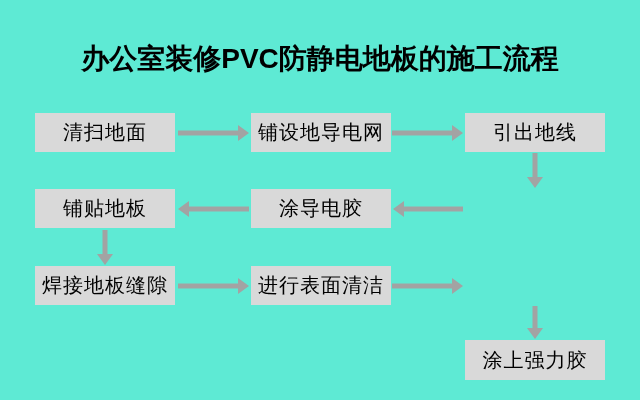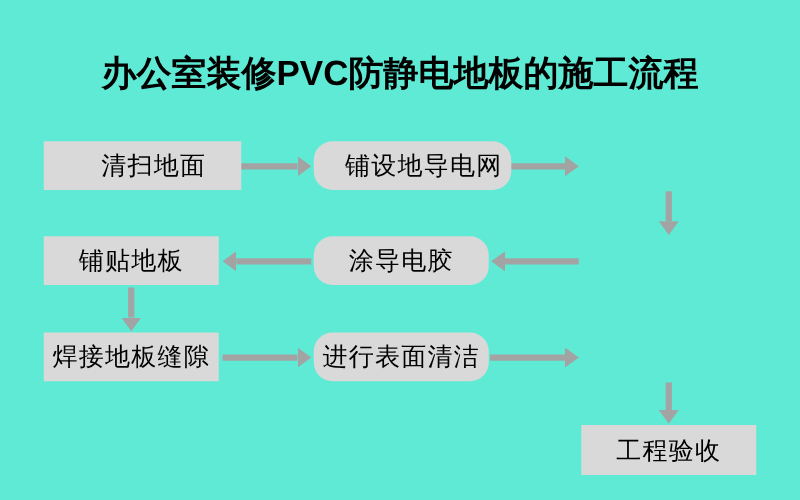--- a/index.html
+++ b/index.html
@@ -33,23 +33,23 @@
     background: #d9d9d9;
     color: #000000;
     display: flex;
     align-items: center;
     justify-content: center;
     font-size: 20px;
     letter-spacing: 1px;
     white-space: nowrap;
   }
   .c1 { left: 35px; }
-  .c2 { left: 251px; border-radius: 15px; }
+  .c2 { left: 251px; }
   .c3 { left: 465px; }
-  .r1 { top: 113px; padding-left: 18px; }
+  .r1 { top: 113px; }
   .r2 { top: 189px; text-align: center; }
   .r3 { top: 266px; }
   .r4 { top: 340px; height: 40px; }
   .edges {
     position: absolute;
     top: 0;
     left: 0;
     width: 640px;
     height: 400px;
     pointer-events: none;
@@ -80,22 +80,23 @@
     <line x1="105" y1="230" x2="105" y2="254" stroke="#a3a3a3" stroke-width="5" marker-end="url(#arrhead)"></line>
 
     <line x1="178" y1="286" x2="238" y2="286" stroke="#a3a3a3" stroke-width="5" marker-end="url(#arrhead)"></line>
     <line x1="392" y1="286" x2="452" y2="286" stroke="#a3a3a3" stroke-width="5" marker-end="url(#arrhead)"></line>
 
     <line x1="535" y1="306" x2="535" y2="328" stroke="#a3a3a3" stroke-width="5" marker-end="url(#arrhead)"></line>
   </svg>
 
   <div class="node c1 r1">清扫地面</div>
   <div class="node c2 r1">铺设地导电网</div>
+  <div class="node c3 r1">引出地线</div>
 
   <div class="node c2 r2">涂导电胶</div>
   <div class="node c1 r2">铺贴地板</div>
 
   <div class="node c1 r3">焊接地板缝隙</div>
   <div class="node c2 r3">进行表面清洁</div>
 
-  <div class="node c3 r4">工程验收</div>
+  <div class="node c3 r4">涂上强力胶</div>
 
 </div>
 
 </body></html>

